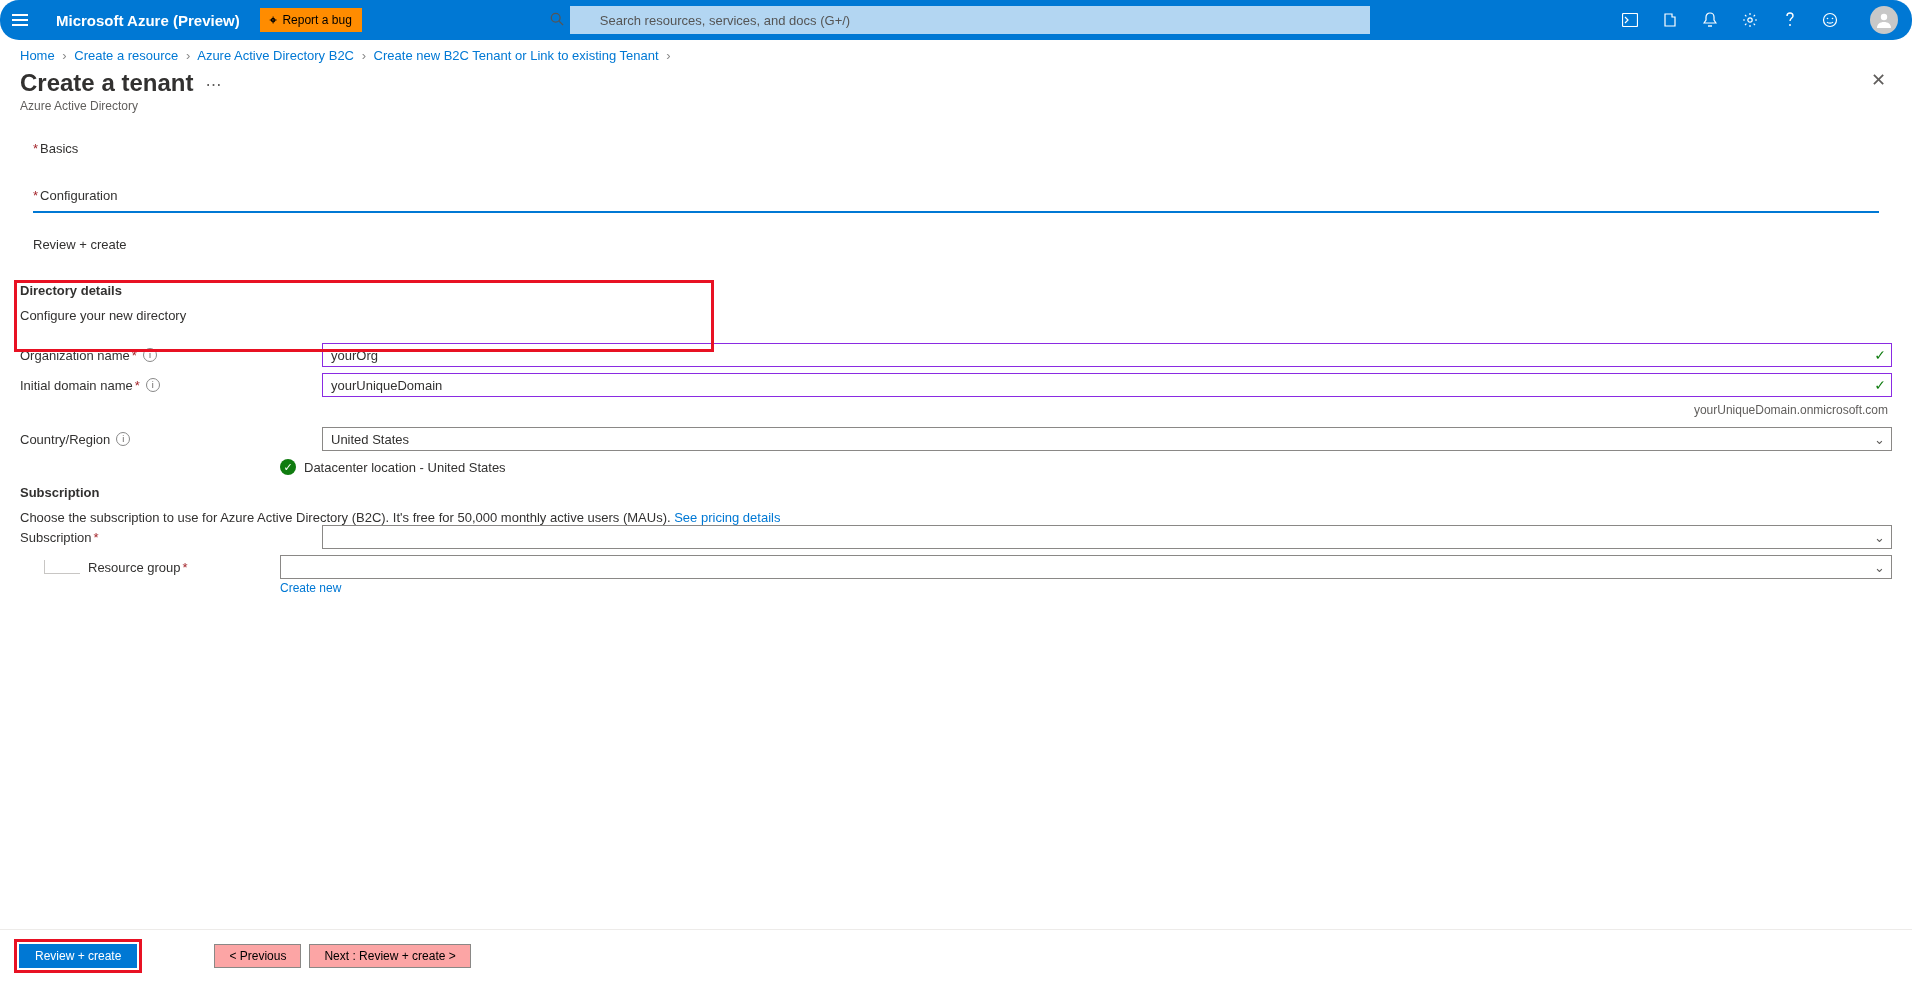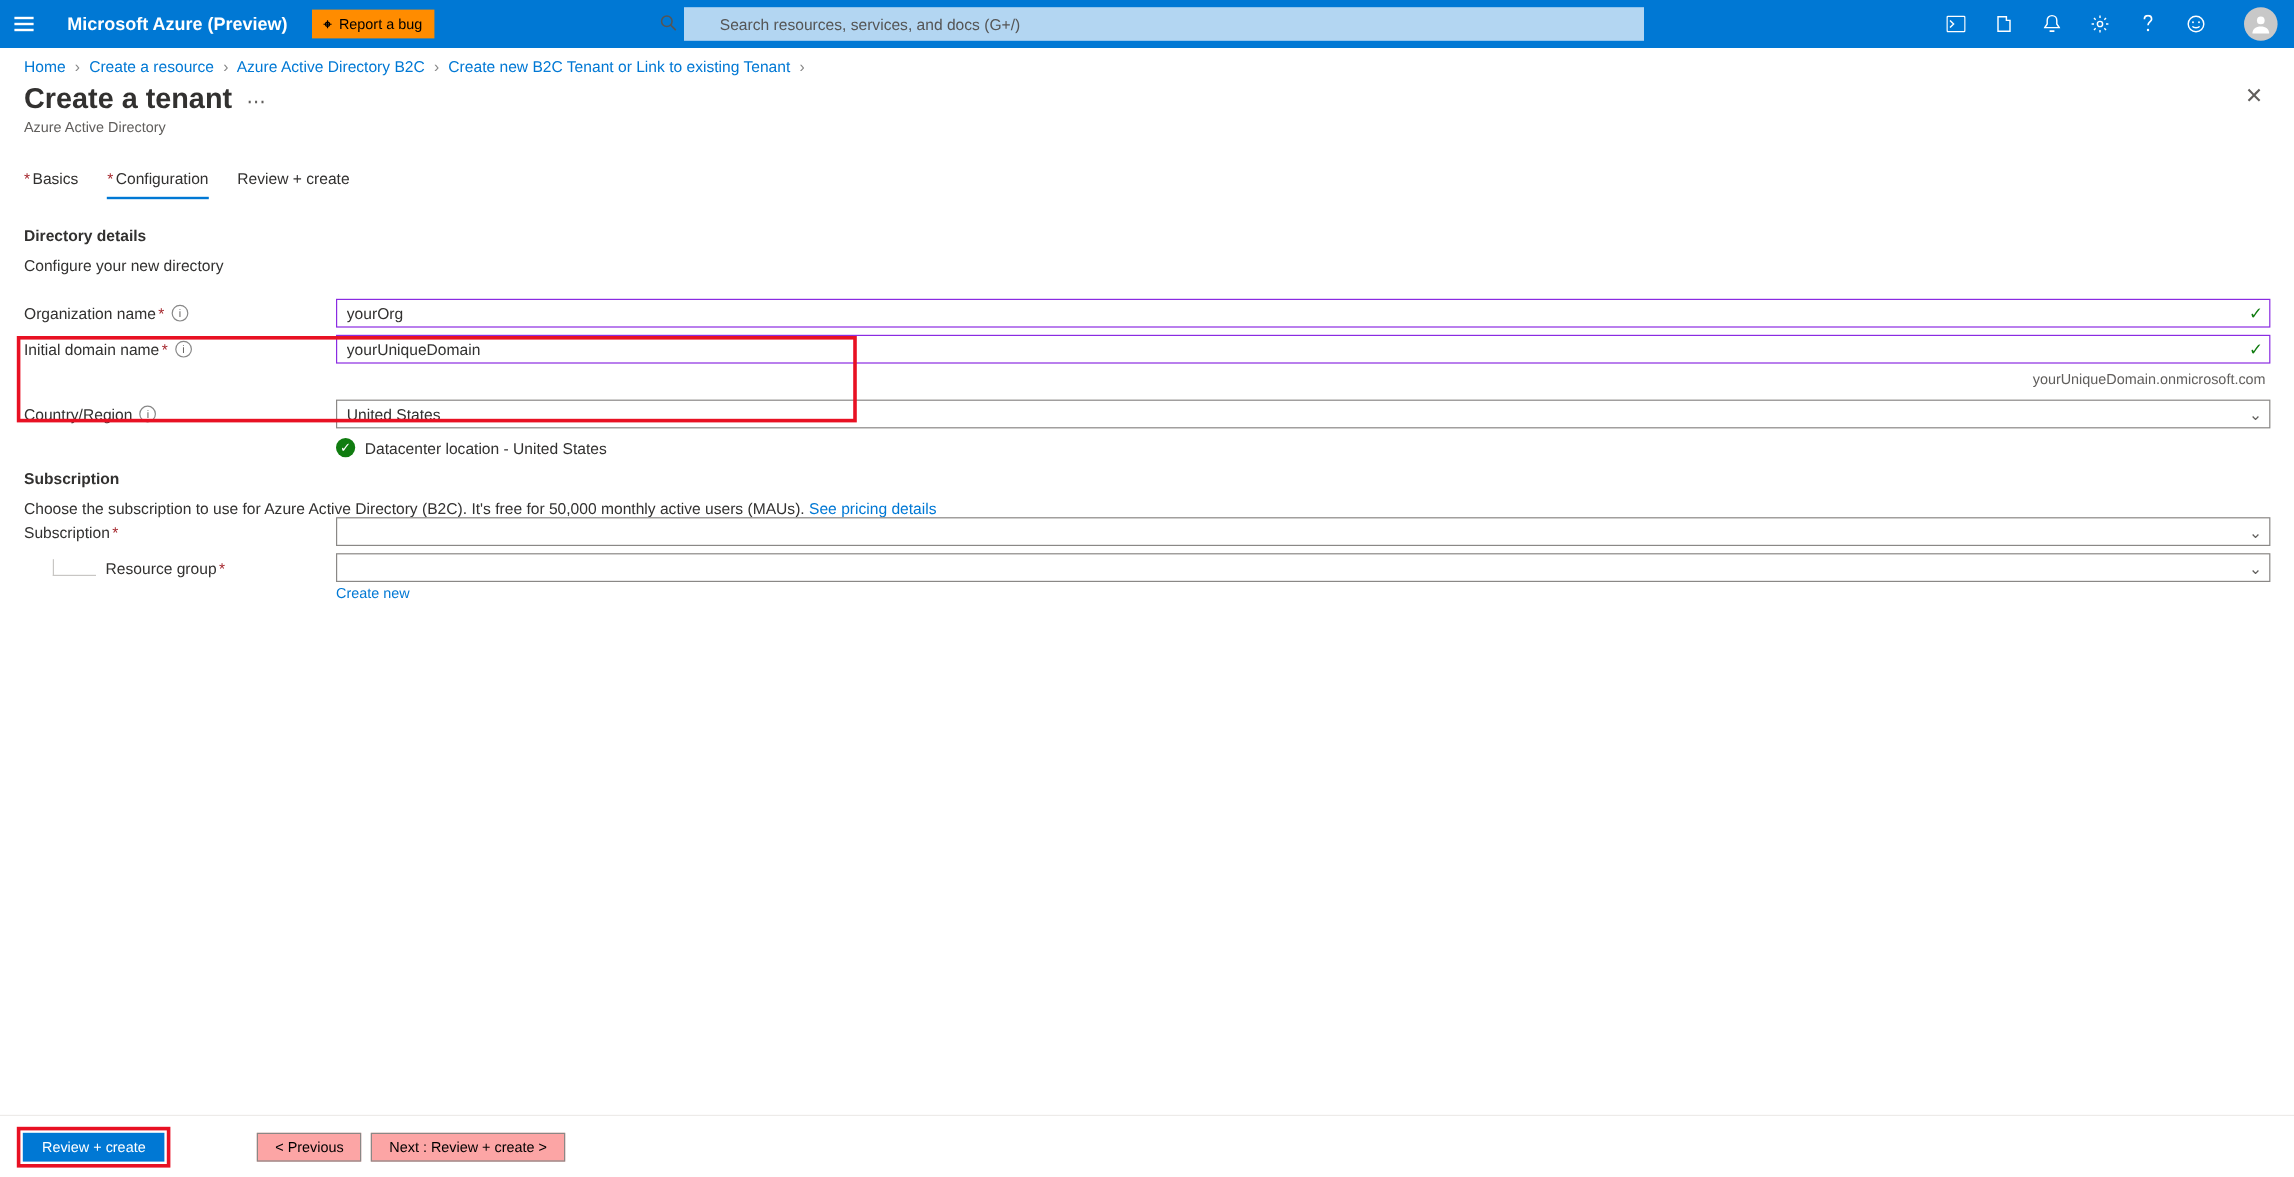--- a/index.html
+++ b/index.html
@@ -1,19 +1,19 @@
 <!DOCTYPE html>
 <html><head>
 <meta charset="utf-8">
 <style>
 * { box-sizing: border-box; margin: 0; padding: 0; font-family: "Segoe UI", Arial, sans-serif; }
 html, body { width: 1912px; height: 981px; background: #fff; color: #323130; font-size: 13px; overflow: hidden; }
 
 
-.topbar { height: 40px; background: #0078d4; display: flex; align-items: center; color: #fff; }
+.topbar { height: 40px; background: #0078d4; display: flex; align-items: center; color: #fff; border-radius: 19px; }
 .hamburger { width: 40px; height: 40px; display: flex; align-items: center; justify-content: center; cursor: pointer; }
 .hamburger-lines { width: 16px; height: 12px; display: flex; flex-direction: column; justify-content: space-between; }
 .hamburger-lines span { height: 2px; background: #fff; }
 .brand { font-size: 15px; font-weight: 600; margin-left: 16px; margin-right: 20px; }
 .bug-btn { background: #ff8c00; color: #000; height: 24px; padding: 0 10px; display: flex; align-items: center; font-size: 12px; cursor: pointer; }
 .bug-btn .bug-icon { margin-right: 6px; font-weight: bold; }
 .searchwrap { flex: 0 0 800px; margin-left: 180px; }
 .searchbox { height: 28px; background: #b3d6f2; border: none; width: 100%; padding: 0 10px 0 30px; font-size: 13px; color: #333; margin-left: 28px; }
 .searchbox::placeholder { color: #555; }
 .searchrel { position: relative; }
@@ -29,31 +29,31 @@
 .breadcrumbs .sep { color: #888; margin: 0 4px; }
 
 
 .page-head { padding: 6px 20px 0; display: flex; align-items: flex-start; }
 .page-head h1 { font-size: 24px; font-weight: 600; }
 .dots { margin-left: 12px; color: #605e5c; font-size: 16px; cursor: pointer; letter-spacing: 1px; margin-top: 6px; }
 .close-x { margin-left: auto; font-size: 18px; color: #605e5c; cursor: pointer; margin-right: 6px; }
 .subservice { padding: 2px 20px 0; color: #605e5c; font-size: 12px; }
 
 
-.tabs { display: flex; gap: 24px; padding: 28px 20px 0; border-bottom: 1px solid transparent; }
+.tabs { display: flex; gap: 24px; padding: 28px 33px 0; border-bottom: 1px solid transparent; flex-direction: column; }
 .tab { font-size: 13px; color: #323130; padding-bottom: 8px; cursor: pointer; }
 .tab .ast { color: #a4262c; margin-right: 2px; }
 .tab.active { border-bottom: 2px solid #0078d4; }
 
 
 .content { padding: 22px 20px 0; }
 .section-title { font-weight: 600; font-size: 13px; margin-bottom: 10px; }
 .helper { font-size: 13px; color: #323130; margin-bottom: 20px; }
 
-.form-row { display: flex; align-items: center; margin-bottom: 6px; }
+.form-row { display: flex; align-items: center; margin-bottom: 6px; gap: 42px; }
 .form-label { width: 260px; font-size: 13px; display: flex; align-items: center; }
 .req { color: #a4262c; margin-left: 2px; }
 .info-icon { margin-left: 6px; color: #605e5c; width: 14px; height: 14px; border: 1px solid #888; border-radius: 50%; display: inline-flex; align-items: center; justify-content: center; font-size: 9px; }
 
 .field-wrap { flex: 1; position: relative; }
 .txtinput { width: 100%; height: 24px; border: 1px solid #8a2be2; background: #fff; padding: 0 26px 0 8px; font-size: 13px; color: #323130; outline: none; }
 .check { position: absolute; right: 6px; top: 4px; color: #107c10; font-size: 14px; }
 .sel { width: 100%; height: 24px; border: 1px solid #8a8886; background: #fff; padding: 0 24px 0 8px; font-size: 13px; display: flex; align-items: center; position: relative; cursor: pointer; }
 .sel .chev { position: absolute; right: 6px; top: 4px; color: #605e5c; }
 

